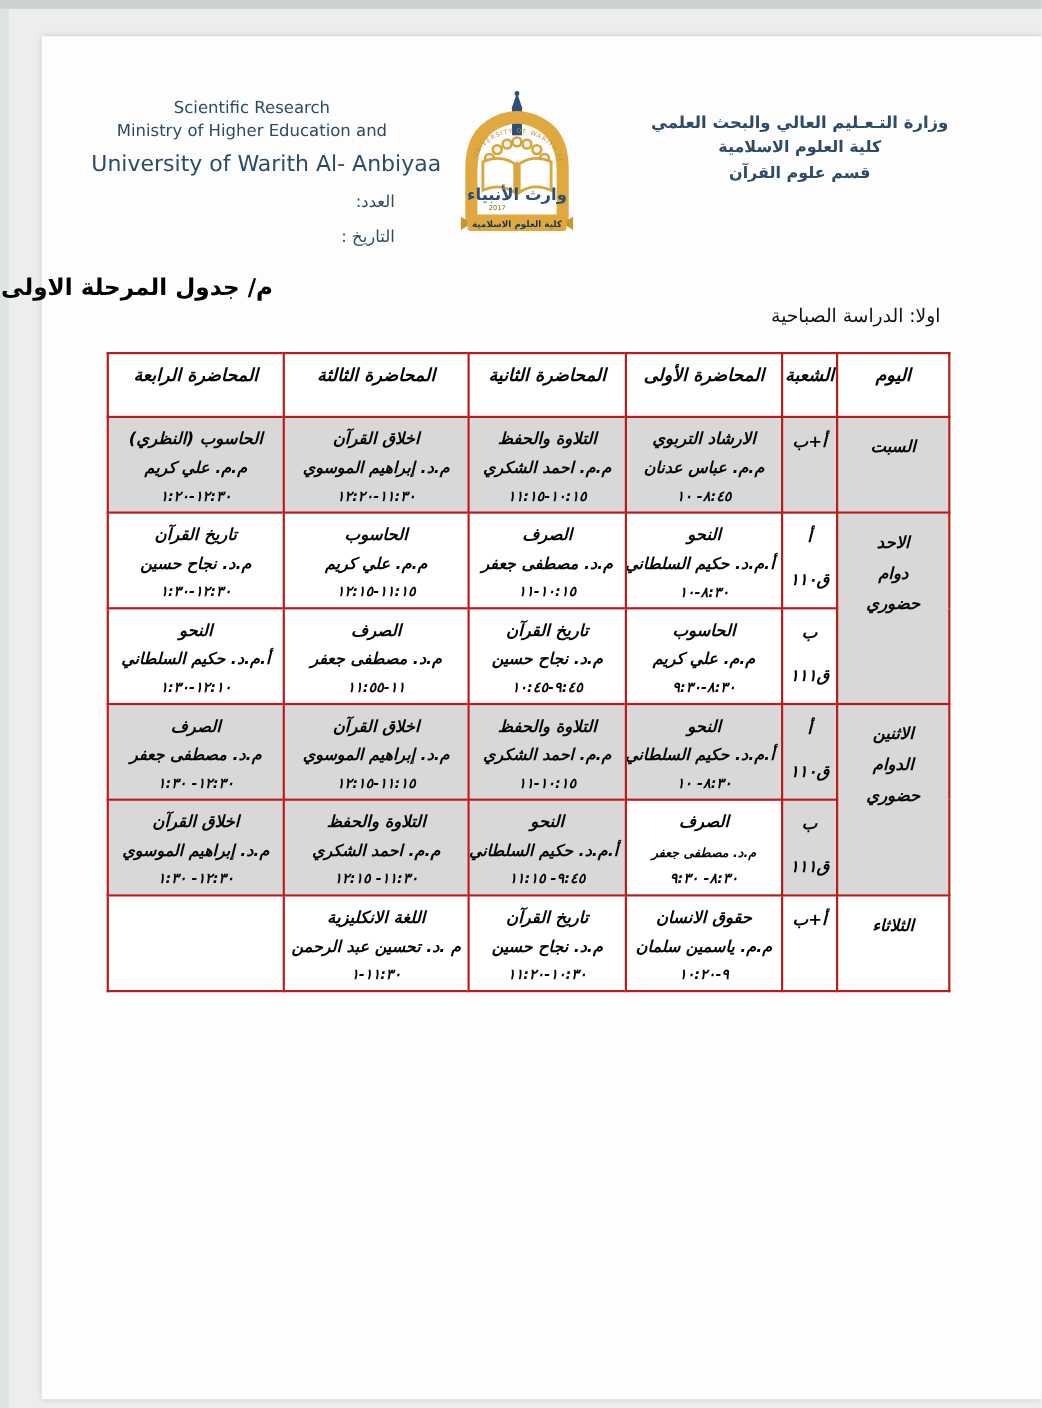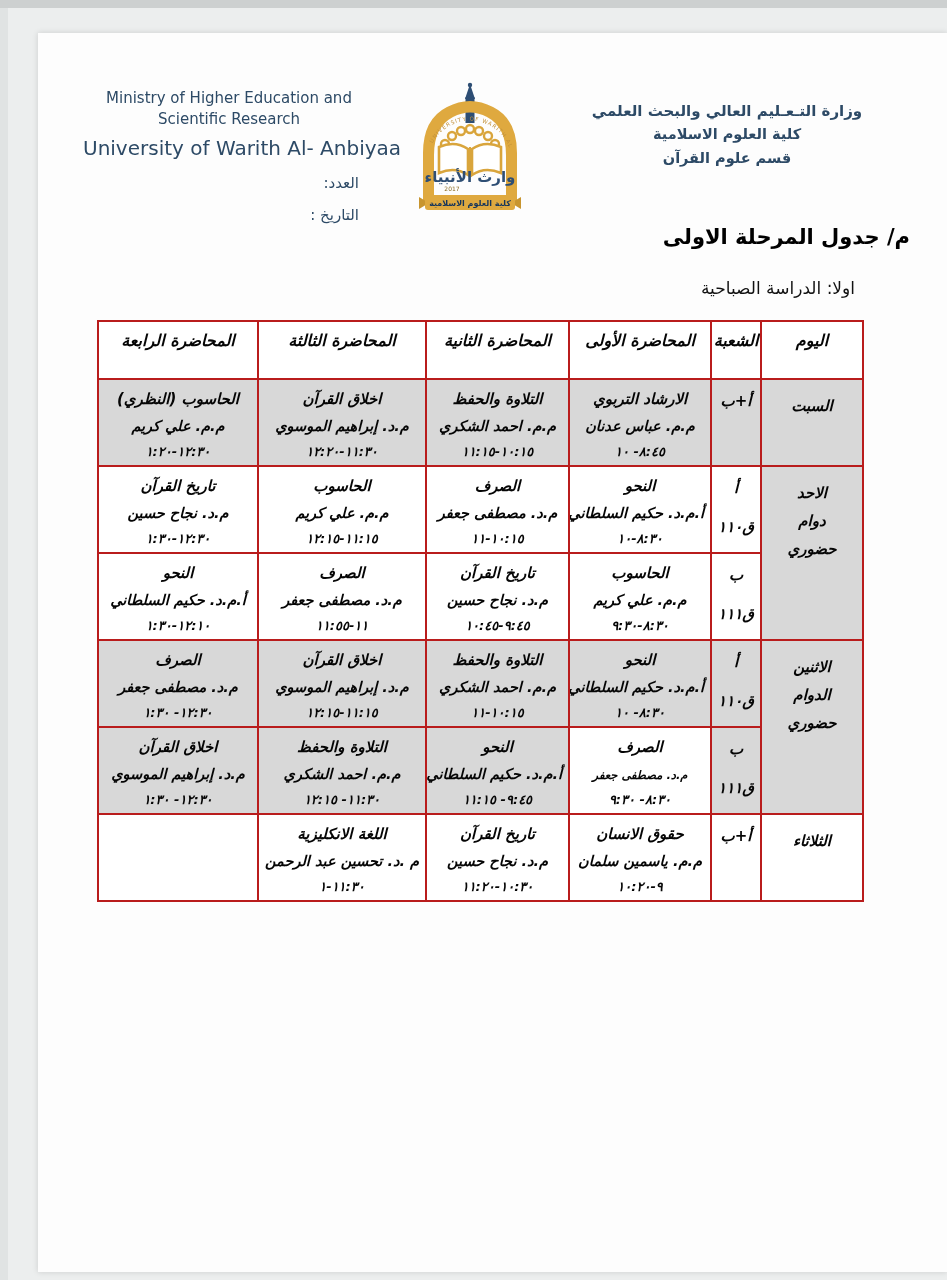--- a/index.html
+++ b/index.html
@@ -22,21 +22,21 @@
   .en-big   { font-size:20px; line-height:30px; margin-top:3px; white-space:nowrap; }
   .meta-labels { margin-top:4px; text-align:right; padding-right:16px; direction:rtl; }
   .meta-labels div { font-size:15px; line-height:32px; }
   .logo-box { position:absolute; top:48px; left:367px; width:130px; height:142px; }
   .hdr-right { position:absolute; top:52px; right:40px; width:360px; text-align:center; color:#2d4a66; direction:rtl; }
   .ar1 { font-size:15px; font-weight:bold; line-height:22px;margin-top:15px; }
   .ar2 { font-size:23px; font-weight:bold; margin:7px 0 9px; }
   .ar3, .ar4 { font-size:14.5px; font-weight:bold; line-height:24px; }
   
   .doc-title {
-    position:absolute; top:192px; left:0; width:100%; text-align:right;
+    position:absolute; top:216px; left:0; width:100%; text-align:left;
     transform:translateX(-37px);
     font-size:21px; font-weight:bold; color:#000;
   }
   .doc-subtitle {
     position:absolute; top:245px; right:92px;
     font-size:17px; color:#111; direction:rtl;
   }
   
   table.schedule {
     position:absolute; top:287px; left:59px;
@@ -63,22 +63,22 @@
 </style>
 </head>
 <body>
 
 <div class="top-strip"></div>
 <div class="left-strip"></div>
 
 <div class="sheet">
 
   <div class="hdr-left">
+    <div class="en-small">Scientific Research</div>
     <div class="en-small">Ministry of Higher Education and</div>
-    <div class="en-small">Scientific Research</div>
     <div class="en-big">University of Warith Al- Anbiyaa</div>
     <div class="meta-labels">
       <div>العدد:</div>
       <div>التاريخ :</div>
     </div>
   </div>
 
   <div class="logo-box">
     <svg width="130" height="142" viewBox="0 0 130 142">
       <defs>

